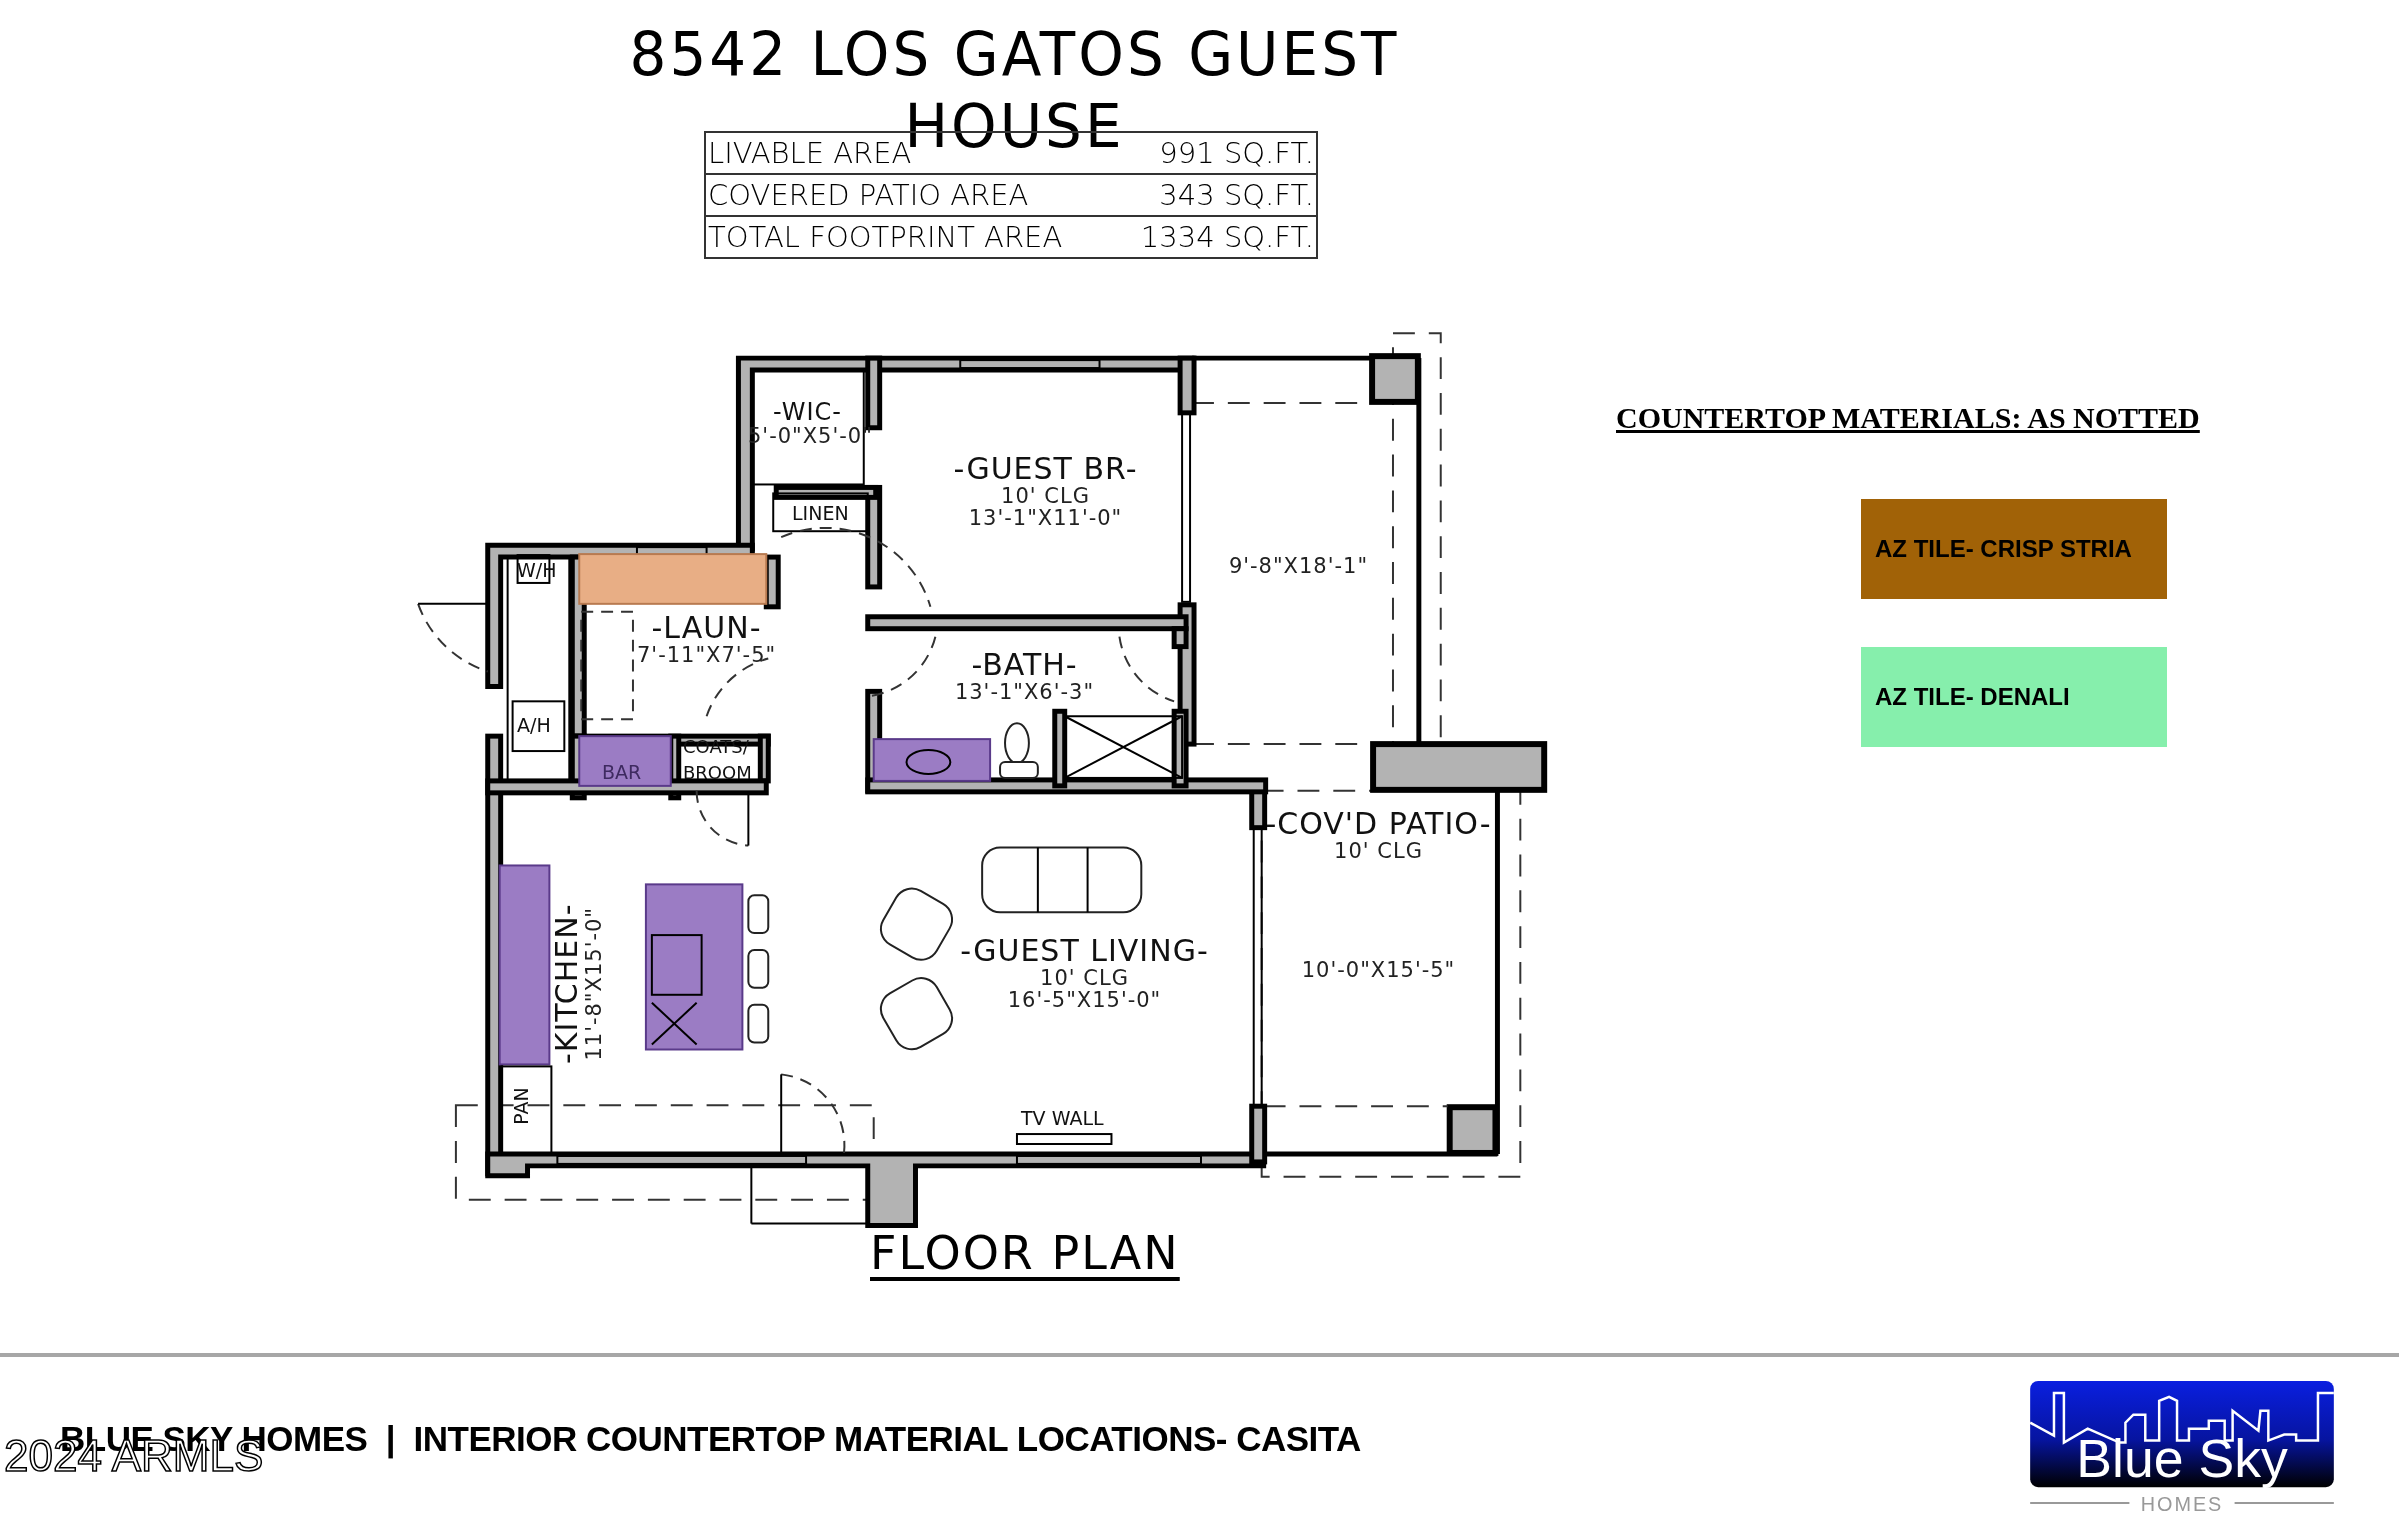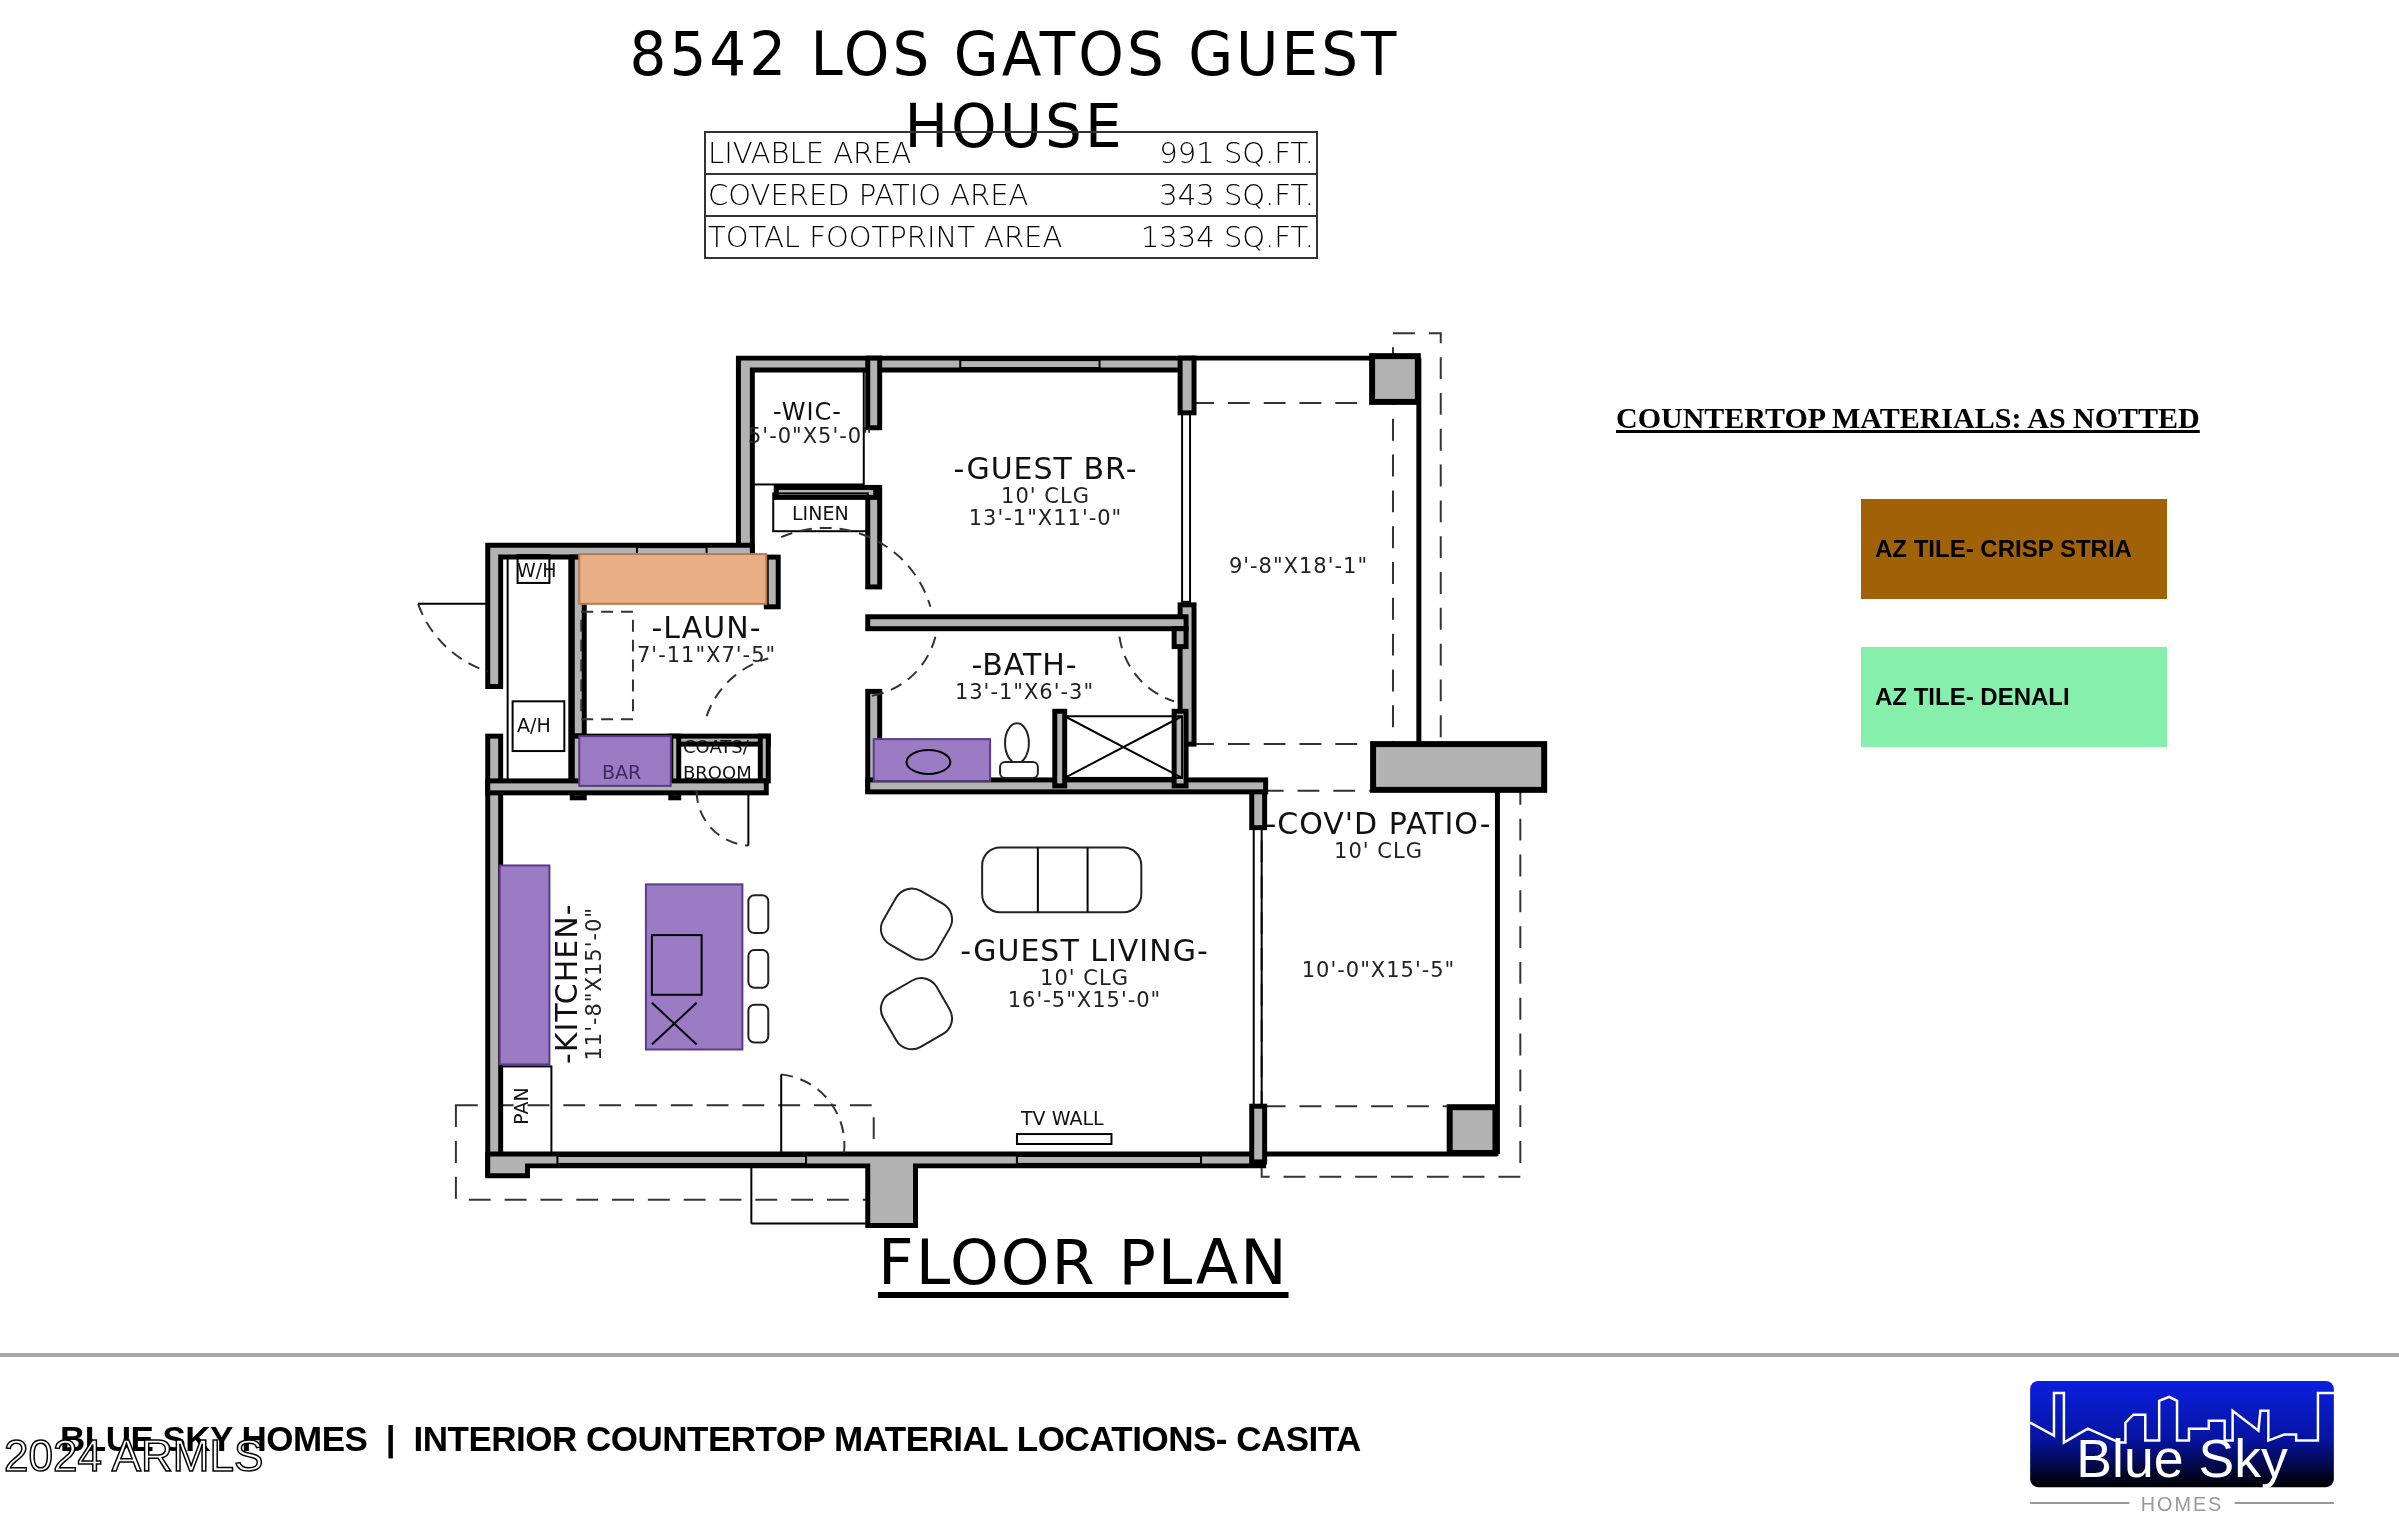--- a/index.html
+++ b/index.html
@@ -20,22 +20,22 @@
             box-sizing:border-box; font-weight:bold; font-size:24px; }
   #footer-line { left:0; top:1353px; width:2400px; height:4px; background:#a7a7a7; }
   #footer-text { left:60px; top:1419px; font-size:35px; font-weight:bold; letter-spacing:-0.5px; }
   #watermark { left:4px; top:1431px; font-size:44px; color:#fff; -webkit-text-stroke:1.5px #000;
                font-family:"Liberation Sans", sans-serif; font-weight:300; }
   #logo { left:2030px; top:1381px; width:304px; height:131px; }
   .room-label { position:absolute; text-align:center; font-family:"DejaVu Sans", sans-serif; color:#111; line-height:1.05; }
   .room-label .n { font-size:30px; letter-spacing:1px; }
   .room-label .d { font-size:21px; letter-spacing:1px; color:#222; }
   .small-label { position:absolute; font-family:"DejaVu Sans", sans-serif; font-size:19px; color:#111; }
-  #floor-plan-label { left:870px; top:1226px; font-size:62px; font-family:"DejaVu Sans", sans-serif;
-                      text-decoration:underline; letter-spacing:2px; text-underline-offset:8px;margin-left:8px; }
+  #floor-plan-label { left:870px; top:1226px; font-size:46px; font-family:"DejaVu Sans", sans-serif;
+                      text-decoration:underline; letter-spacing:2px; text-underline-offset:8px; }
 </style>
 </head>
 <body>
 
 <div id="title" class="abs">8542 LOS GATOS GUEST HOUSE</div>
 
 <div id="sqft" class="abs">
   <div class="row">
     <span>LIVABLE AREA</span>
     <span>991 SQ.FT.</span>

